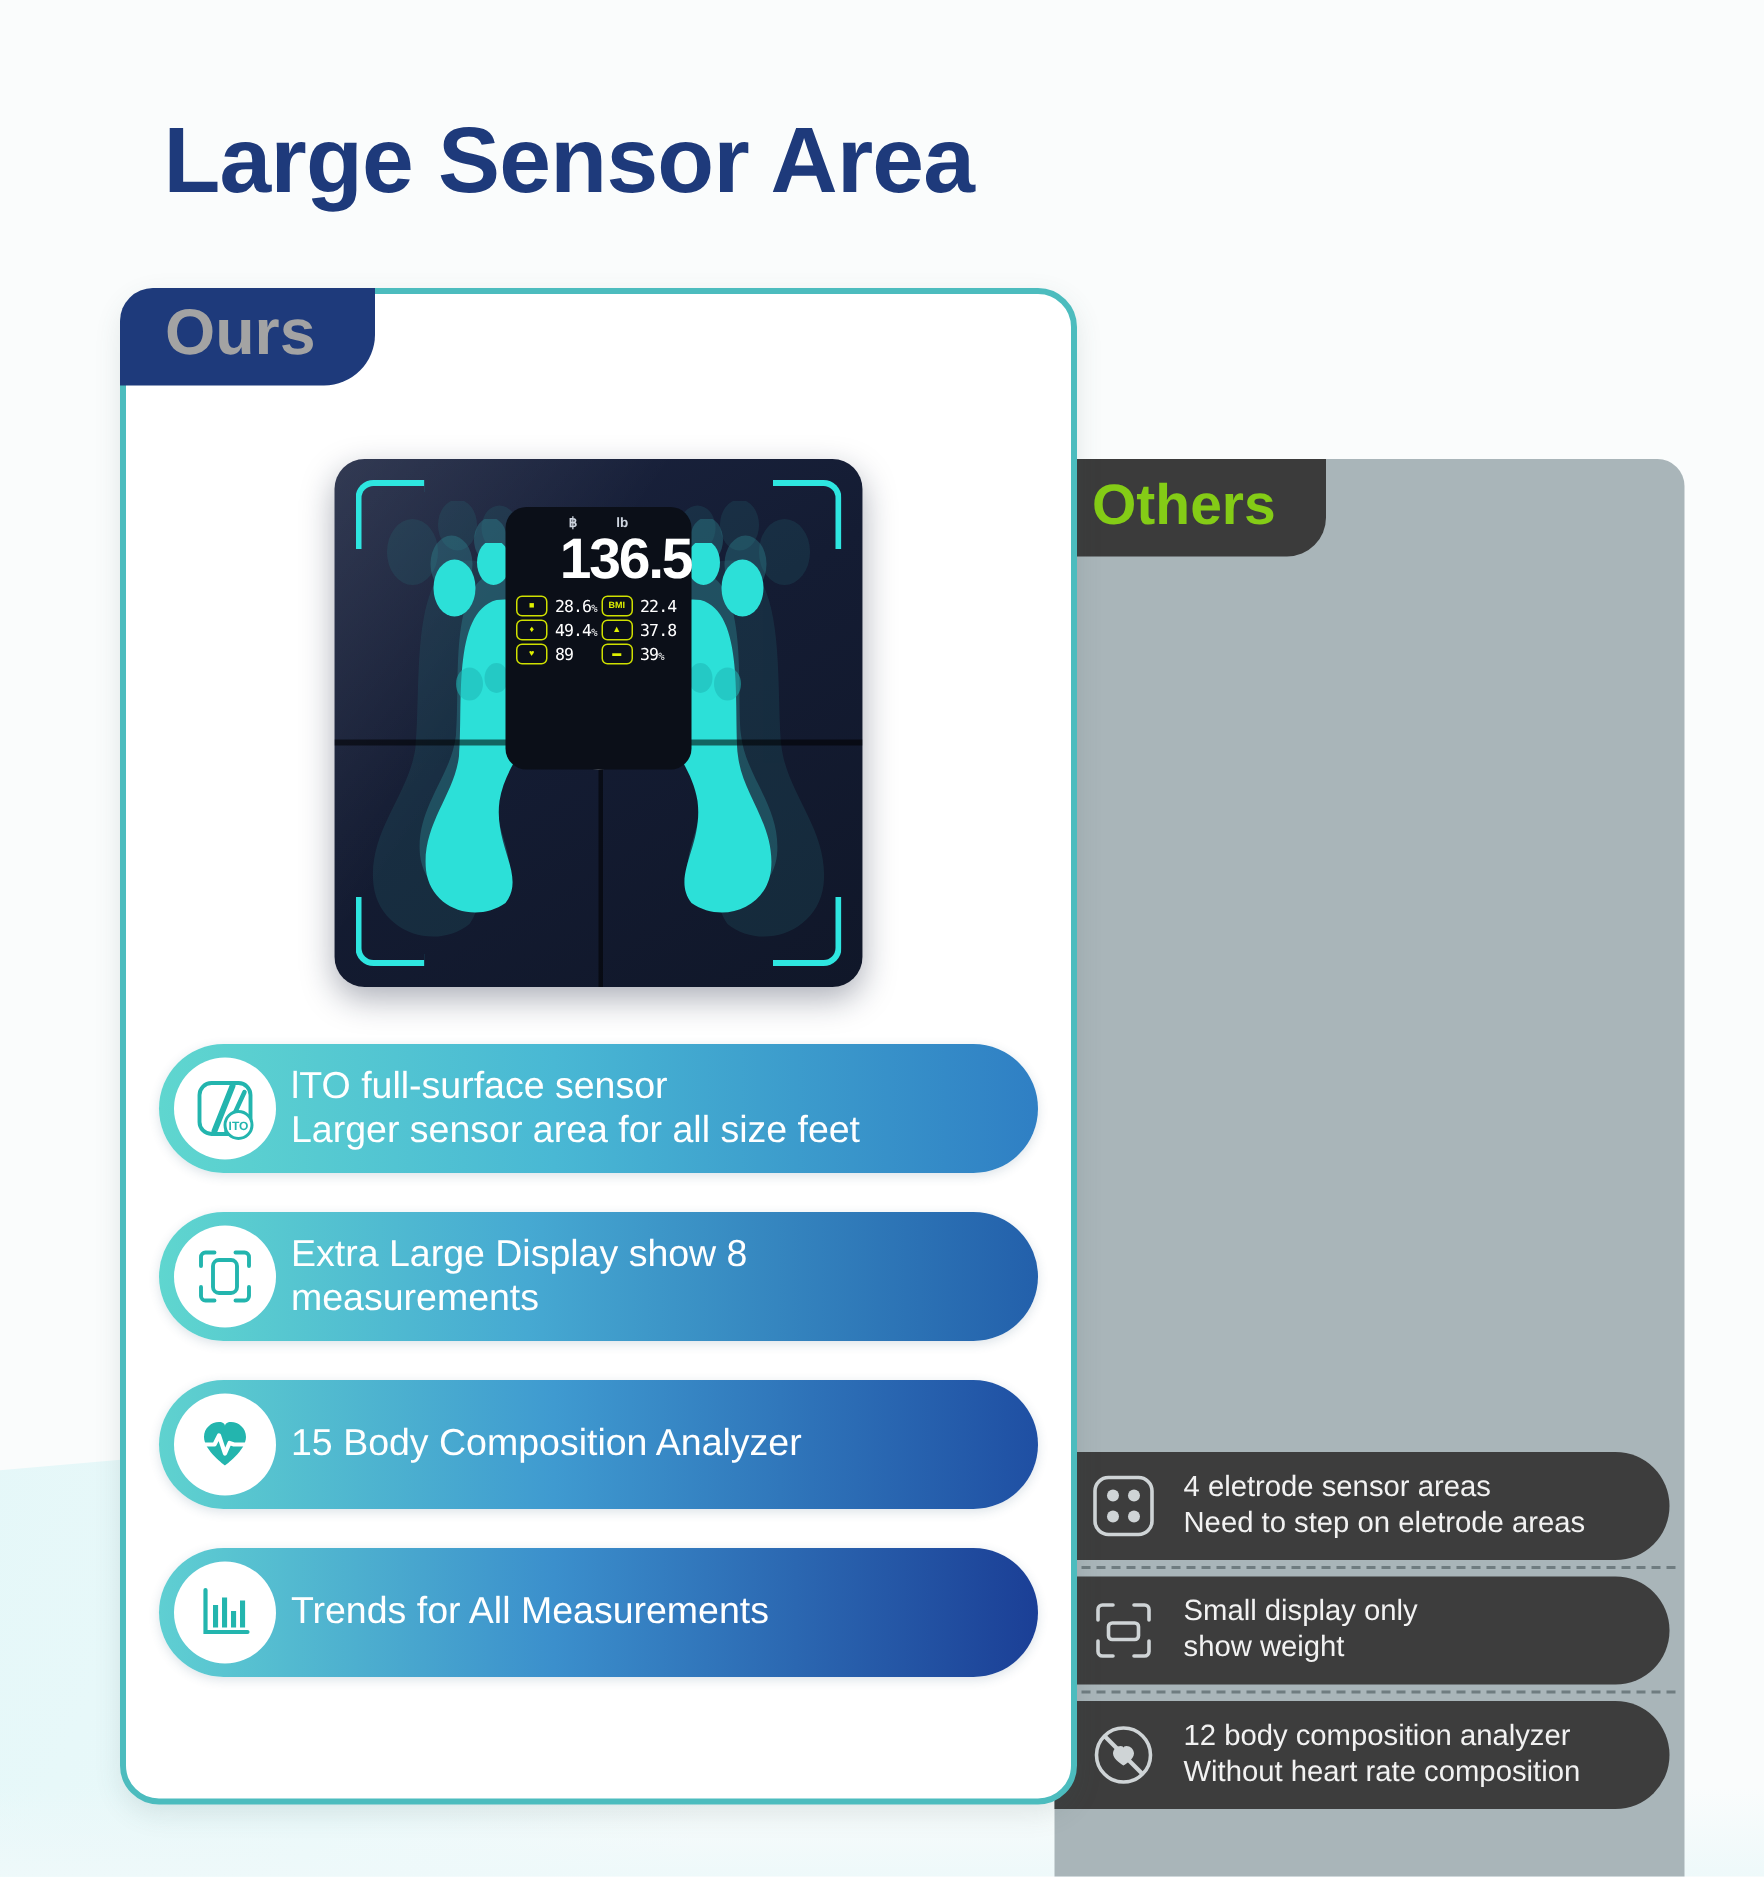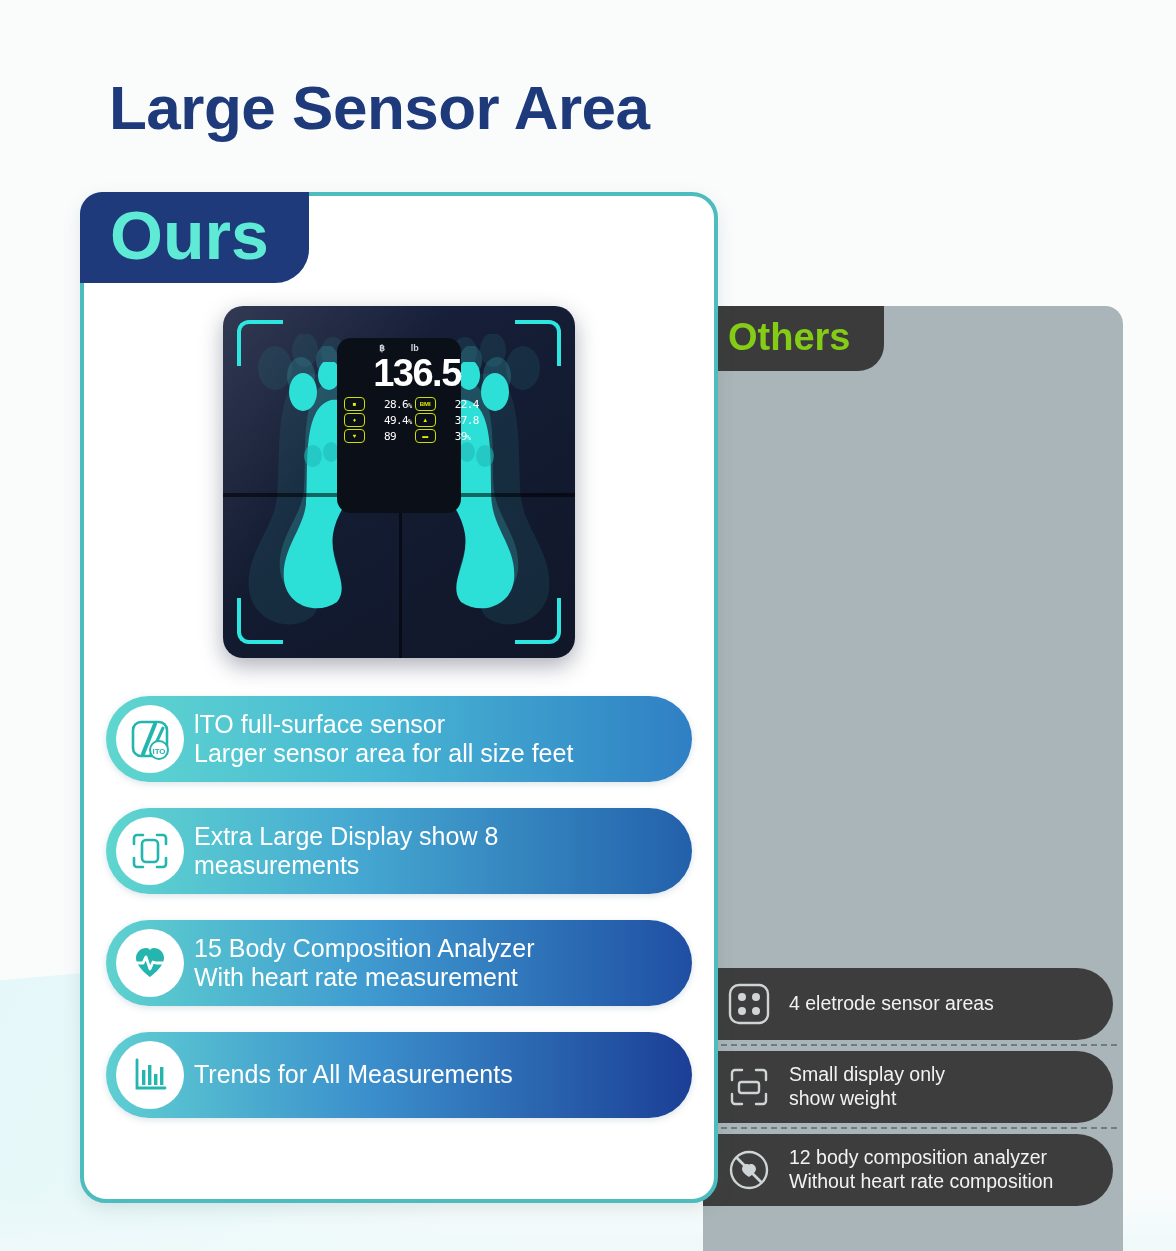--- a/index.html
+++ b/index.html
@@ -71,21 +71,21 @@
 
   
   .ours-panel{
     position:absolute;left:80px;top:192px;width:630px;height:1003px;
     background:#ffffff;border:4px solid #4cbcbe;border-radius:26px;
     box-shadow:0 6px 18px rgba(60,90,95,.13);
     z-index:10;
   }
   .ours-badge{
     position:absolute;left:80px;top:192px;
-    background:#1e3a7b;color:#5eead4;font-size:68px;font-weight:bold;
+    background:#1e3a7b;color:#a3a3a3;font-size:43px;font-weight:bold;
     padding:8px 40px 12px 30px;border-radius:22px 0 34px 0;
     z-index:12;line-height:1.05;
   }
   .ours-scale-wrap{
     position:absolute;left:0;top:100px;width:100%;height:372px;
     display:flex;align-items:center;justify-content:center;
   }
   .ours-list{position:absolute;left:22px;top:500px;width:586px;}
   .u-pill{
     position:relative;height:86px;margin-bottom:26px;
@@ -131,21 +131,21 @@
     z-index:6;padding:5px 0 0;box-sizing:border-box;
   }
   .lcd-top{display:flex;justify-content:center;gap:26px;font-size:9px;color:#cfd6e0;font-weight:bold;}
   .lcd-weight{
     text-align:center;color:#ffffff;font-size:38px;font-weight:bold;
     letter-spacing:-1.5px;line-height:1;margin-top:1px;
     font-family:Liberation Sans, sans-serif;
     padding-left:36px;
   }
   .lcd-grid{display:grid;grid-template-columns:1fr 1fr;gap:2px 3px;padding:5px 7px 0;}
-  .lcd-cell{display:flex;align-items:center;gap:19px;}
+  .lcd-cell{display:flex;align-items:center;gap:5px;}
   .lcd-chip{
     width:19px;height:12px;border:1px solid #cfe000;border-radius:4px;
     display:flex;align-items:center;justify-content:center;
     font-size:6px;color:#dff000;flex:0 0 auto;font-weight:bold;
   }
   .lcd-val{color:#ffffff;font-size:11px;font-family:"DejaVu Sans Mono",monospace;letter-spacing:-.6px;}
   .lcd-val .u{font-size:7px;}
   .lcd-people{display:flex;justify-content:center;gap:6px;padding-top:6px;}
   .person{width:7px;}
   .person .head{width:7px;height:7px;border-radius:50%;}
@@ -174,20 +174,21 @@
           <svg width="46" height="46" viewBox="0 0 46 46">
             <rect x="4" y="4" width="38" height="38" rx="9" fill="none" stroke="#cfd4d6" stroke-width="2.4"></rect>
             <circle cx="16" cy="16" r="4" fill="#cfd4d6"></circle>
             <circle cx="30" cy="16" r="4" fill="#cfd4d6"></circle>
             <circle cx="16" cy="30" r="4" fill="#cfd4d6"></circle>
             <circle cx="30" cy="30" r="4" fill="#cfd4d6"></circle>
           </svg>
         </div>
         <div class="o-text">
           <span>4 eletrode sensor areas</span>
+          <span class="l2">Need to step on eletrode areas</span>
         </div>
       </div>
       <div class="o-divider"></div>
     </div>
 
     <div class="o-row">
       <div class="o-pill">
         <div class="o-icon">
           <svg width="46" height="46" viewBox="0 0 46 46">
             <path d="M6 16 V9 a3 3 0 0 1 3 -3 H16" fill="none" stroke="#cfd4d6" stroke-width="2.4" stroke-linecap="round"></path>
@@ -385,21 +386,20 @@
 
     <div class="u-pill" style="background:linear-gradient(90deg,#5fd2cf 0%,#3f9ad0 45%,#1f4fa3 100%);">
       <div class="u-icon">
         <svg width="50" height="50" viewBox="0 0 50 50">
           <path d="M11 20 c0-6 5-10 10-10 c2.6 0 4 1.4 4 2.6 c0-1.2 1.4-2.6 4-2.6 c5 0 10 4 10 10 c0 9-14 19-14 19 s-14-10-14-19 z" fill="#23b5ae"></path>
           <path d="M9 25 H18 L21 19 L25 31 L28 24 L31 25 H41" fill="none" stroke="#ffffff" stroke-width="2.8" stroke-linejoin="round" stroke-linecap="round"></path>
         </svg>
       </div>
       <div class="u-text">
         <span>15 Body Composition Analyzer</span>
-        <span class="l2">With heart rate measurement</span>
       </div>
     </div>
 
     <div class="u-pill" style="background:linear-gradient(90deg,#5fcfd2 0%,#3b8fcc 45%,#1b3f96 100%);">
       <div class="u-icon">
         <svg width="50" height="50" viewBox="0 0 50 50">
           <path d="M12 10 V38 H40" fill="none" stroke="#23b5ae" stroke-width="2.8" stroke-linecap="round"></path>
           <rect x="17" y="20" width="3.4" height="15" fill="#23b5ae"></rect>
           <rect x="23" y="15" width="3.4" height="20" fill="#23b5ae"></rect>
           <rect x="29" y="24" width="3.4" height="11" fill="#23b5ae"></rect>

